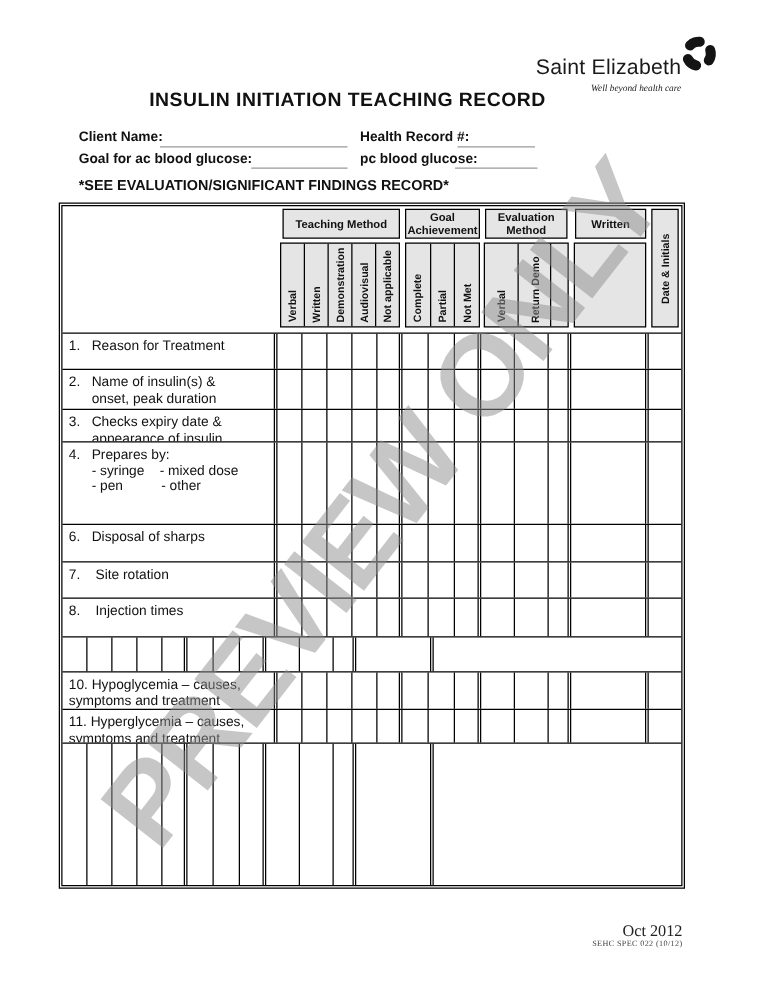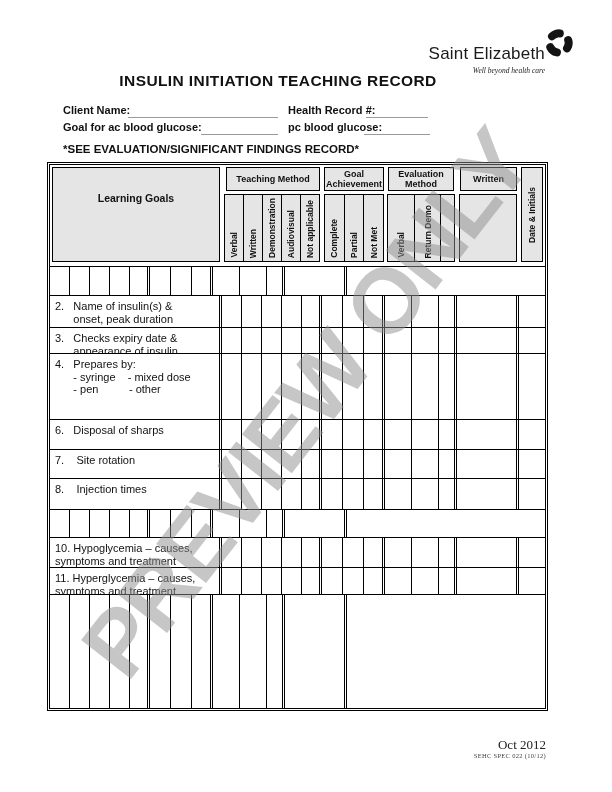--- a/index.html
+++ b/index.html
@@ -84,21 +84,20 @@
 <div class="flabel" style="left:288px;top:104px">Health Record #:</div>
 <div class="fline" style="left:366px;top:104px;width:62px"></div>
 <div class="flabel" style="left:63px;top:121px">Goal for ac blood glucose:</div>
 <div class="fline" style="left:201px;top:121px;width:77px"></div>
 <div class="flabel" style="left:288px;top:121px">pc blood glucose:</div>
 <div class="fline" style="left:364px;top:121px;width:66px"></div>
 
 <div id="note-line">*SEE EVALUATION/SIGNIFICANT FINDINGS RECORD*</div>
 
 <div id="grid-wrap">
-  <div id="lg-box" class="hbox">Learning Goals</div>
 
   <div id="g-tm" class="hbox gbox">Teaching Method</div>
   <div id="g-ga" class="hbox gbox">Goal Achievement</div>
   <div id="g-em" class="hbox gbox">Evaluation Method</div>
   <div id="g-cm" class="hbox gbox">Written</div>
 
   <div id="s-tm" class="hbox sbox">
       <div class="scell">
         <span class="vlabel">Verbal</span>
       </div>
@@ -138,20 +137,21 @@
       </div>
     </div>
   <div id="s-cm" class="hbox sbox"></div>
 
   <div id="di-cell" class="hbox">
     <span class="vlabel">Date &amp; Initials</span>
   </div>
 
   <div id="rows">
       <div class="row">
+        <div class="c-lg">1.   Reason for Treatment</div>
         <div class="c" style="width: 20px;"></div>
         <div class="c" style="width: 20px;"></div>
         <div class="c" style="width: 20px;"></div>
         <div class="c" style="width: 20px;"></div>
         <div class="c dbl" style="width: 20px;"></div>
         <div class="c" style="width: 21px;"></div>
         <div class="c" style="width: 21px;"></div>
         <div class="c dbl" style="width: 21px;"></div>
         <div class="c" style="width: 27px;"></div>
         <div class="c" style="width: 27px;"></div>

